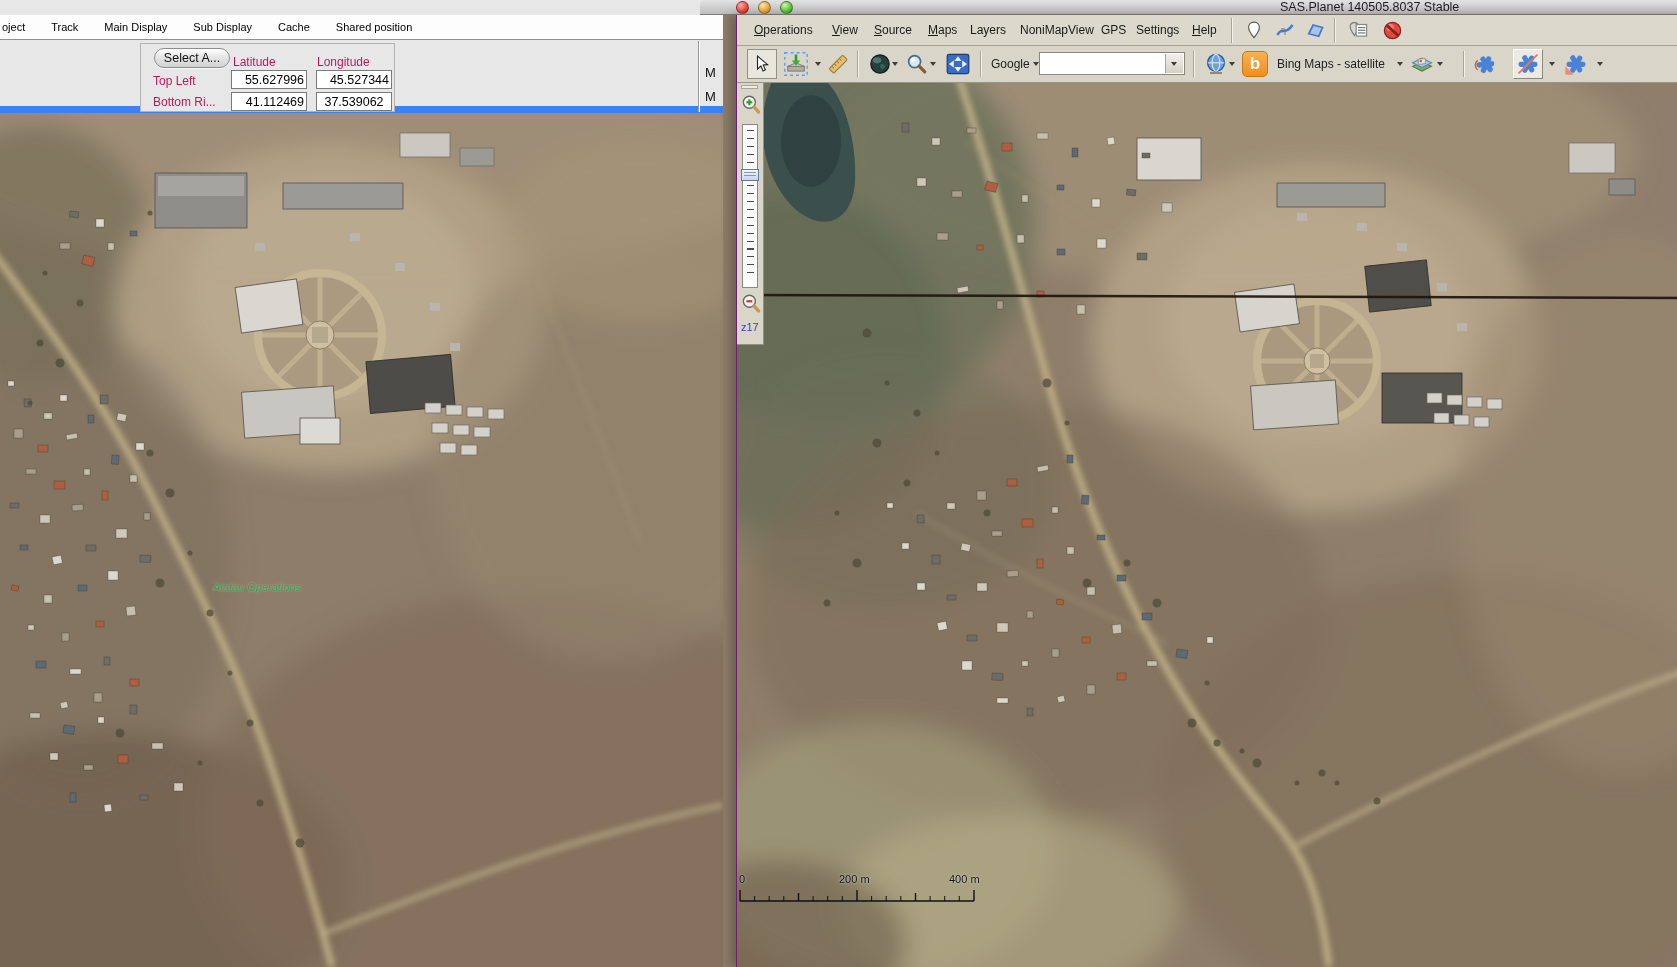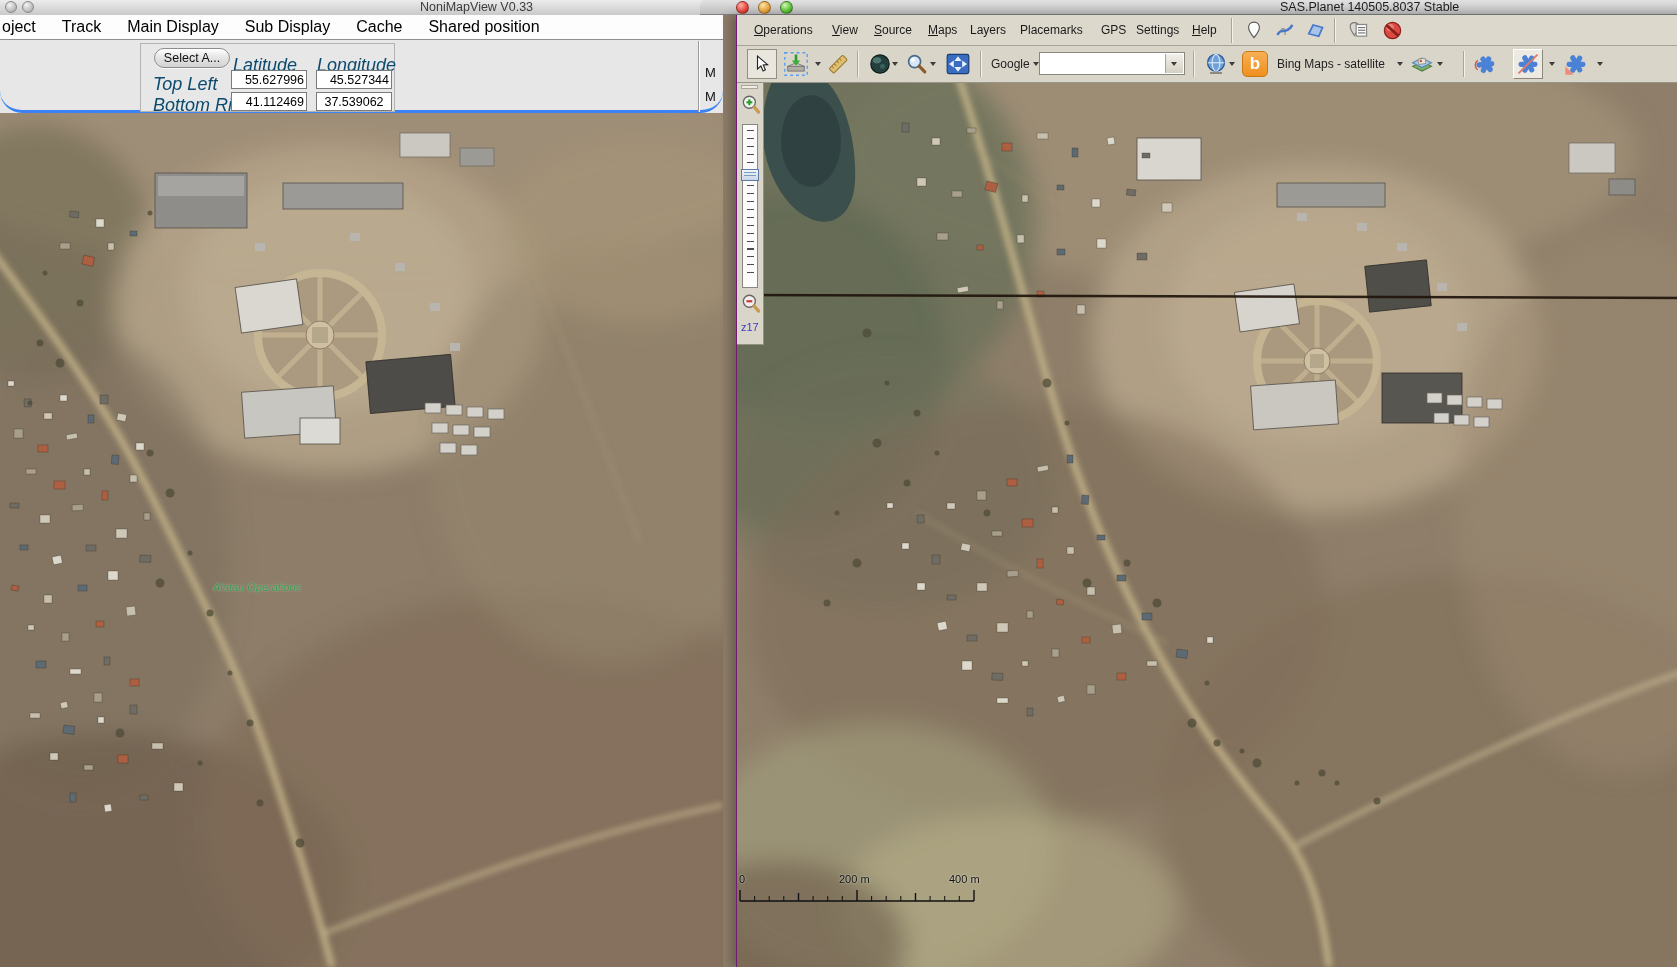--- a/index.html
+++ b/index.html
@@ -7,26 +7,26 @@
   .abs{position:absolute;}
   
   .nmv{position:absolute;left:0;top:0;width:723px;height:967px;background:#e7e7e7;}
   .nmv-title{position:absolute;left:0;top:0;width:700px;height:15px;
     background:linear-gradient(#ececec,#c9c9c9);border-bottom:1px solid #8f8f8f;}
   .nmv-title .tl{position:absolute;top:1px;width:12px;height:12px;border-radius:50%;
     background:radial-gradient(circle at 35% 30%,#f4f4f4,#c4c4c4 55%,#999);border:1px solid #8a8a8a;box-sizing:border-box;}
   .nmv-title .wt{position:absolute;left:420px;top:0;font-size:12.5px;line-height:15px;color:#3c3c3c;}
   .nmv-menu{position:absolute;left:0;top:15px;width:723px;height:25px;background:#fdfdfd;
     border-bottom:1px solid #8f8f8f;display:flex;align-items:center;gap:26px;padding-left:2px;box-sizing:border-box;}
-  .nmv-menu span{font-size:16px;color:#000;white-space:nowrap;}
-  .nmv-panel{position:absolute;left:0;top:41px;width:723px;height:72px;background:#e7e7e7;border-bottom:3px solid #3b82f6;box-sizing:border-box;border-radius:22px;}
+  .nmv-menu span{font-size:11px;color:#000;white-space:nowrap;}
+  .nmv-panel{position:absolute;left:0;top:41px;width:723px;height:72px;background:#e7e7e7;border-bottom:7px solid #3b82f6;box-sizing:border-box;}
   .g1{position:absolute;left:140px;top:2px;width:253px;height:67px;border:1px solid #b3b3b3;background:#e7e7e7;}
   .macbtn{display:inline-block;border-radius:10px;background:linear-gradient(#ffffff,#e6e6e6 45%,#d2d2d2);
     border:1px solid #8d8d8d;font-size:12.5px;color:#111;text-align:center;line-height:18px;box-shadow:0 1px 0 rgba(255,255,255,.7);}
-  .lbl{position:absolute;font-size:18px;color:#0c4a6e;white-space:nowrap;font-style:italic;}
+  .lbl{position:absolute;font-size:12px;color:#be185d;white-space:nowrap;}
   .nfield{position:absolute;width:70px;height:17px;border:1px solid #7b7b7b;background:#fff;font-size:12.5px;
     font-family:"Liberation Sans",sans-serif;text-align:right;padding:0 2px;box-sizing:content-box;}
   .mtrack{position:absolute;height:4px;background:linear-gradient(#8d8d8d,#b0b0b0);border-radius:2px;box-shadow:inset 0 1px 1px rgba(0,0,0,.35);}
   .mticks{position:absolute;height:7px;background:repeating-linear-gradient(90deg,#8f8f8f 0 1px,transparent 1px 8.6px);}
   .mthumb{position:absolute;width:16px;height:16px;background:linear-gradient(#fefefe,#cfcfcf);
     border:1px solid #737373;box-sizing:border-box;
     clip-path:polygon(50% 100%,0 68%,0 20%,20% 0,80% 0,100% 20%,100% 68%);}
   .vsep2{position:absolute;left:698px;top:0;height:71px;width:0;border-left:1px solid #9a9a9a;border-right:1px solid #fff;}
   .mclip{position:absolute;font-size:13px;color:#111;}
   .nmv-map{position:absolute;left:0;top:113px;width:723px;height:854px;overflow:hidden;}
@@ -70,25 +70,20 @@
   .scale span{position:absolute;top:0;font-size:11px;color:#101010;text-shadow:0 0 2px rgba(255,255,255,.75);}
   
   svg{display:block;}
 </style>
 </head>
 <body>
 
 <div class="screen">
 
   <div class="nmv">
-    <div class="nmv-title">
-      <span class="tl" style="left:5px"></span>
-      <span class="tl" style="left:22px"></span>
-      <span class="wt">NoniMapView V0.33</span>
-    </div>
     <div class="nmv-menu">
       <span>oject</span>
       <span>Track</span>
       <span>Main Display</span>
       <span>Sub Display</span>
       <span>Cache</span>
       <span>Shared position</span>
     </div>
     <div class="nmv-panel">
       <div class="g1">
@@ -271,21 +266,21 @@
       <span class="wt">SAS.Planet 140505.8037 Stable</span>
     </div>
     <div class="sas-body">
 
       <div class="sas-menu">
         <span class="mi u1" style="left:17px">Operations</span>
         <span class="mi u1" style="left:95px">View</span>
         <span class="mi u1" style="left:137px">Source</span>
         <span class="mi u1" style="left:191px">Maps</span>
         <span class="mi" style="left:233px">Layers</span>
-        <span class="mi" style="left:283px">Placemarks</span>
+        <span class="mi" style="left:283px">NoniMapView</span>
         <span class="mi" style="left:364px">GPS</span>
         <span class="mi" style="left:399px">Settings</span>
         <span class="mi u1" style="left:455px">Help</span>
         <div class="msep" style="left:494px"></div>
         <span class="tbtn" style="left:502px;top:0;">
           <svg width="18" height="20" viewBox="0 0 16 16">
               <path d="M8 1 C5.2 1 3.2 3 3.2 5.8 C3.2 9 8 14.8 8 14.8 C8 14.8 12.8 9 12.8 5.8 C12.8 3 10.8 1 8 1 Z" fill="#fcfcfa" stroke="#555" stroke-width="1"></path>
             </svg>
         </span>
         <span class="tbtn" style="left:533px;top:0;">

